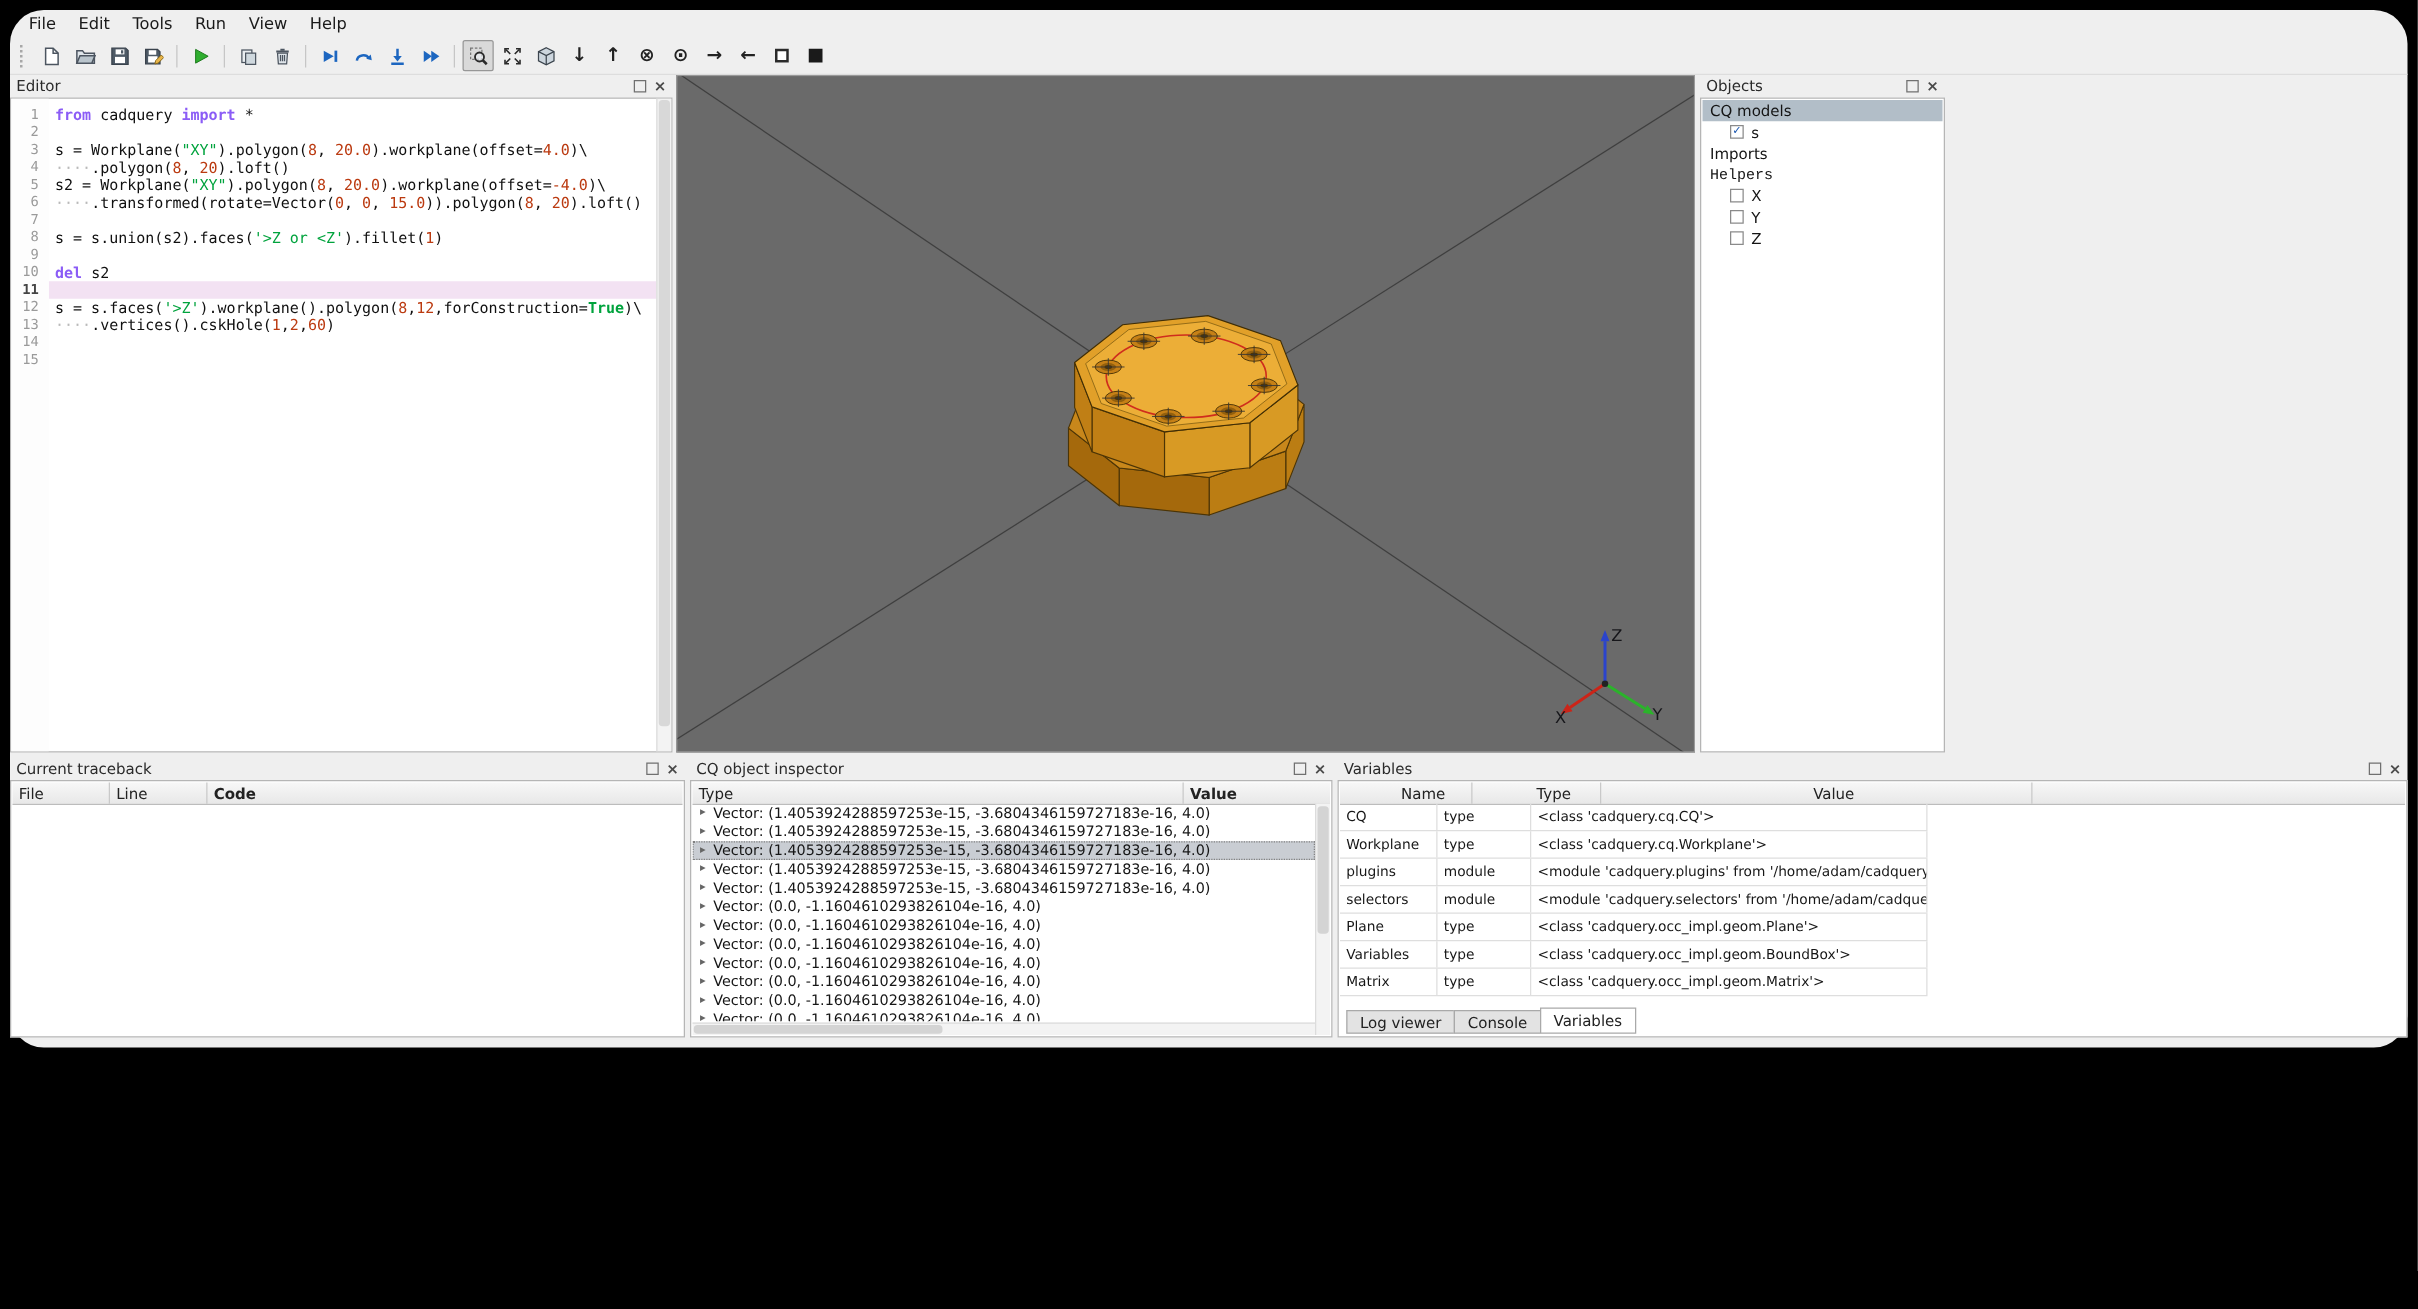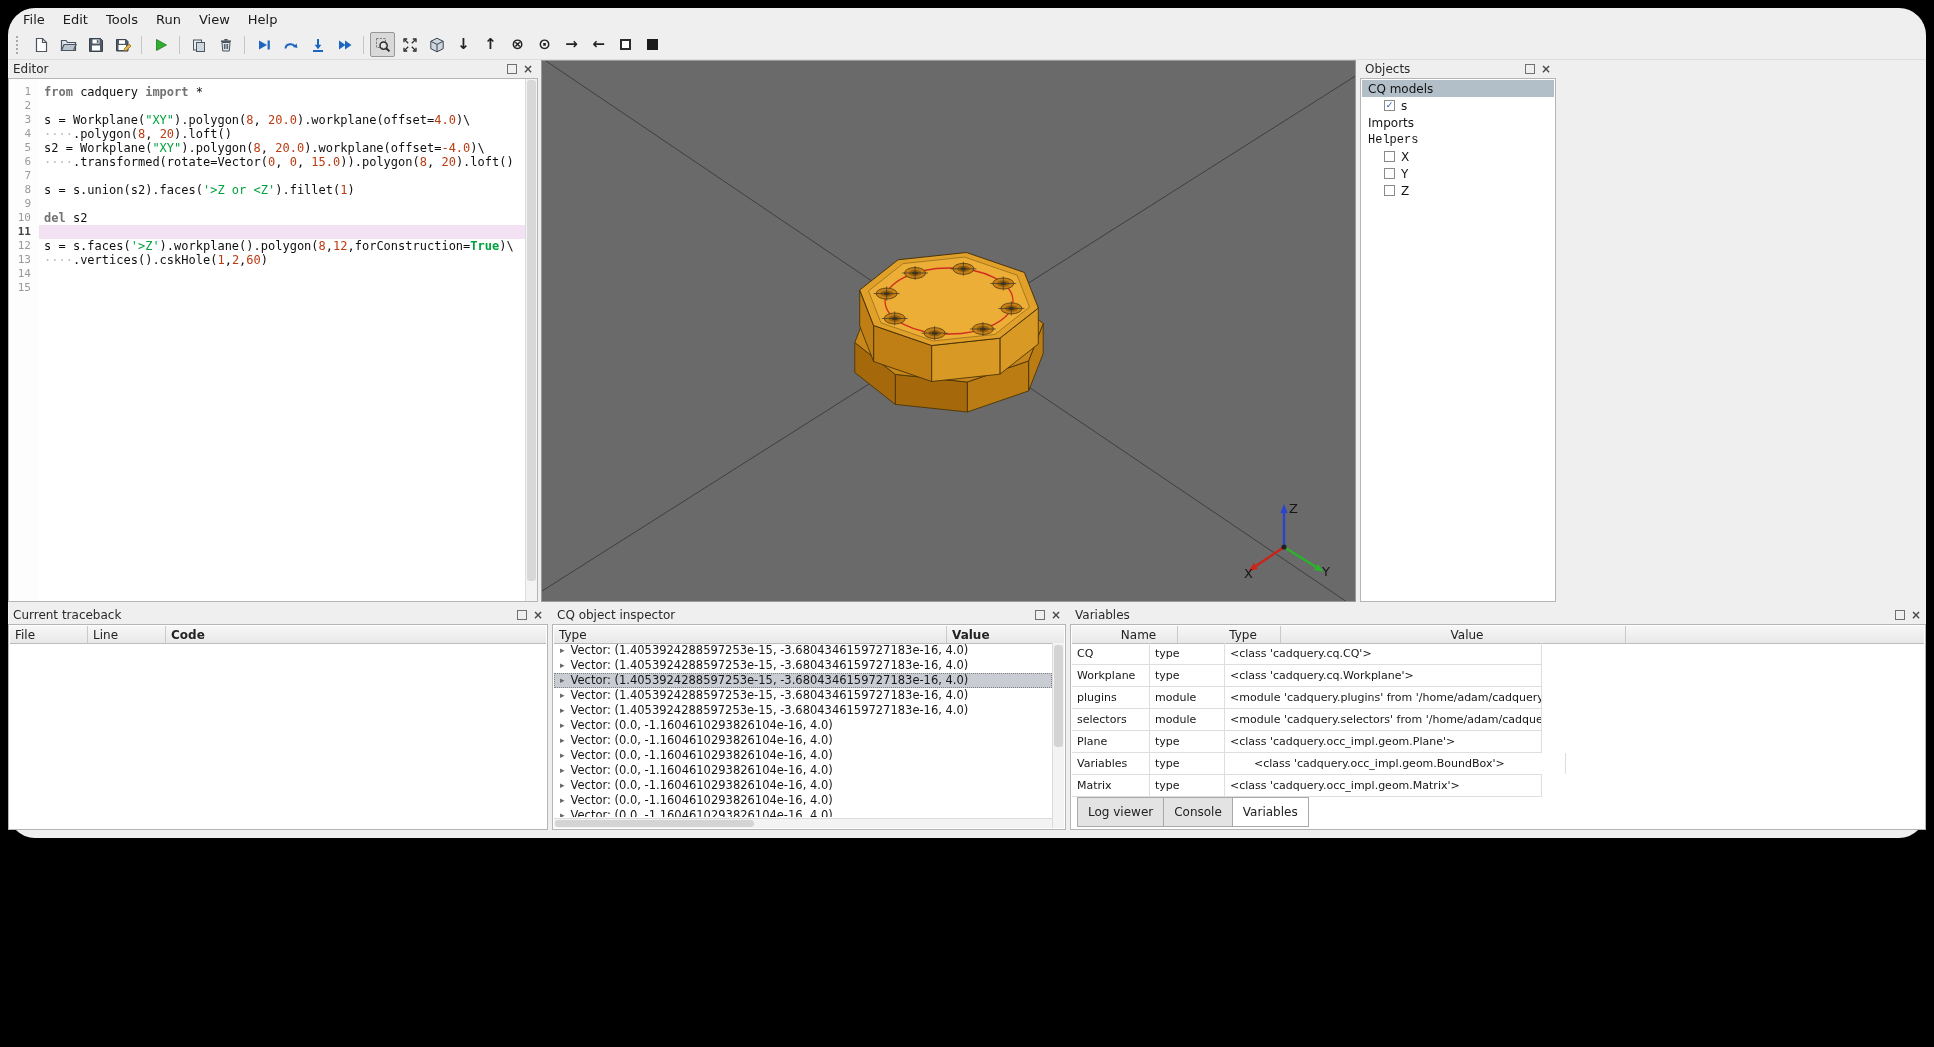--- a/index.html
+++ b/index.html
@@ -30,21 +30,21 @@
   .close-btn::before{content:"×";}
   .dock-body{position:absolute;left:0;top:18px;right:0;bottom:0;background:#ffffff;border:1px solid #b5b5b5;box-sizing:border-box;}
 
   
   .gutter{position:absolute;left:0;top:0;bottom:0;width:30px;background:#fdfdfd;padding-top:6px;box-sizing:border-box;}
   .ln{height:14px;font:11px/14px "DejaVu Sans Mono",monospace;color:#9a9a9a;text-align:right;padding-right:8px;}
   .ln.cur{color:#444;font-weight:bold;}
   .code{position:absolute;left:30px;top:0;right:12px;bottom:0;padding-top:6px;overflow:hidden;}
   .code-line{height:14px;white-space:pre;font:12px/14px "DejaVu Sans Mono",monospace;color:#101010;padding-left:5px;}
   .code-line.cur{background:#f3e2f3;}
-  .tok-kw{color:#737373;font-weight:bold;}
+  .tok-kw{color:#8b5cf6;font-weight:bold;}
   .tok-str{color:#00a33d;}
   .tok-num{color:#bb3a10;}
   .tok-builtin{color:#00a33d;font-weight:bold;}
   .tok-ws{color:#b9b9b9;}
   .vscroll{position:absolute;right:0;top:0;bottom:0;width:12px;background:#f3f3f3;border-left:1px solid #dcdcdc;box-sizing:border-box;}
   .vthumb{position:absolute;left:1px;right:1px;top:1px;height:96%;background:#d8d8d8;border-radius:3px;}
 
   
   .viewport{border:1px solid #9a9a9a;box-sizing:border-box;background:#6a6a6a;}
   .viewport svg{display:block;}
@@ -68,21 +68,21 @@
   .hscroll{position:absolute;left:1px;right:13px;bottom:1px;height:10px;background:#f3f3f3;border-top:1px solid #dcdcdc;box-sizing:border-box;}
   .hthumb{position:absolute;left:1px;top:1px;height:7px;width:40%;background:#d4d4d4;border-radius:3px;}
   .vscroll2{position:absolute;right:1px;top:18px;bottom:1px;width:12px;background:#f3f3f3;border-left:1px solid #dcdcdc;box-sizing:border-box;}
   .vthumb2{position:absolute;left:1px;right:1px;top:2px;height:55%;background:#d4d4d4;border-radius:3px;}
 
   .var-rows{position:absolute;left:1px;top:18px;right:1px;bottom:24px;overflow:hidden;}
   .var-row{display:flex;height:22px;width:470px;border-bottom:1px solid #dedede;box-sizing:border-box;}
   .var-cell{display:flex;align-items:center;padding:0 5px;border-right:1px solid #dedede;box-sizing:border-box;font-size:11px;color:#161616;white-space:nowrap;overflow:hidden;flex:none;}
 
   .var-tabs{position:absolute;left:6px;bottom:2px;display:flex;align-items:flex-end;}
-  .tab{height:19px;display:flex;align-items:center;padding:14px 10px;font-size:12px;color:#222;background:#e3e3e3;border:1px solid #a9a9a9;margin-right:-1px;box-sizing:border-box;}
+  .tab{height:19px;display:flex;align-items:center;padding:3px 10px;font-size:12px;color:#222;background:#e3e3e3;border:1px solid #a9a9a9;margin-right:-1px;box-sizing:border-box;}
   .tab.active{background:#ffffff;height:21px;font-weight:normal;}
 </style>
 </head>
 <body>
 
 <div class="window">
 
   <div class="menubar">
     <div class="menu-item">File</div>
     <div class="menu-item">Edit</div>
@@ -537,21 +537,21 @@
             <div class="var-cell" style="width: 317px;">&lt;module 'cadquery.selectors' from '/home/adam/cadquery/…</div>
           </div>
           <div class="var-row">
             <div class="var-cell" style="width: 78px;">Plane</div>
             <div class="var-cell" style="width: 75px;">type</div>
             <div class="var-cell" style="width: 317px;">&lt;class 'cadquery.occ_impl.geom.Plane'&gt;</div>
           </div>
           <div class="var-row">
             <div class="var-cell" style="width: 78px;">Variables</div>
             <div class="var-cell" style="width: 75px;">type</div>
-            <div class="var-cell" style="width: 317px; margin-left: 24px;">&lt;class 'cadquery.occ_impl.geom.BoundBox'&gt;</div>
+            <div class="var-cell" style="width: 317px;">&lt;class 'cadquery.occ_impl.geom.BoundBox'&gt;</div>
           </div>
           <div class="var-row">
             <div class="var-cell" style="width: 78px;">Matrix</div>
             <div class="var-cell" style="width: 75px;">type</div>
             <div class="var-cell" style="width: 317px;">&lt;class 'cadquery.occ_impl.geom.Matrix'&gt;</div>
           </div>
         </div>
       <div class="var-tabs">
         <div class="tab">Log viewer</div>
         <div class="tab">Console</div>

